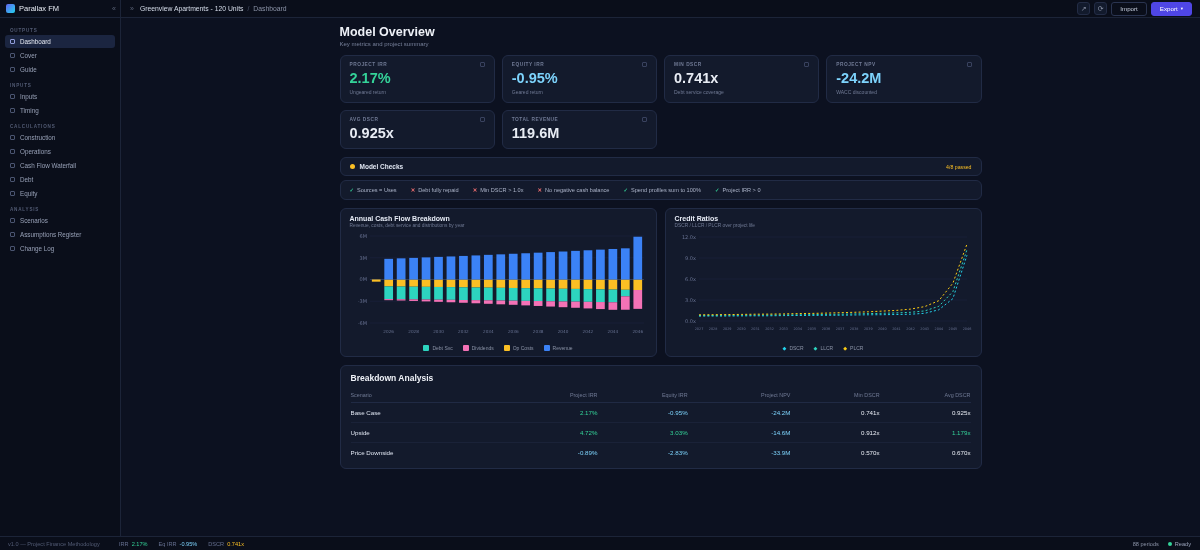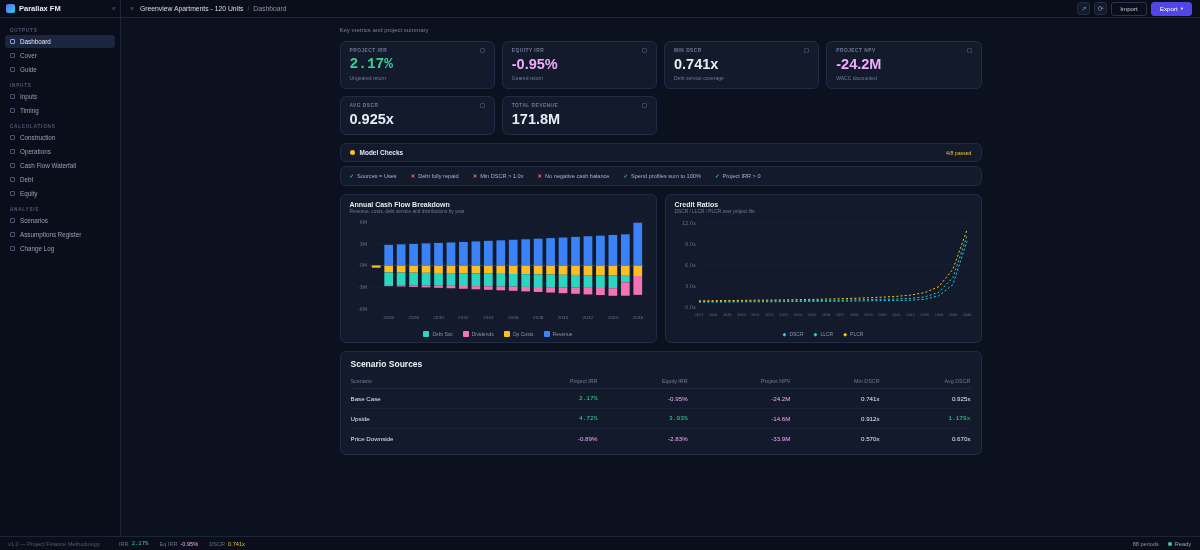--- a/index.html
+++ b/index.html
@@ -11,21 +11,21 @@
     font-family:"Liberation Sans", sans-serif;
   }
   
   .topbar {
     position:absolute; top:0; left:0; right:0; height:18px;
     background:#0a0e1a; border-bottom:1px solid #1c2438;
     display:flex; align-items:center;
   }
   .brand { width:121px; flex:none; height:100%; display:flex; align-items:center; gap:4px; padding:0 4px 0 6px; border-right:1px solid #1c2438; }
   .logo { width:9px; height:9px; border-radius:2px; background:linear-gradient(135deg,#6366f1,#22d3ee); flex:none; }
-  .brand-name { font-size:7.5px; font-weight:bold; color:#e8ecf4; white-space:nowrap; }
+  .brand-name { font-size:7.5px; font-weight:normal; color:#e8ecf4; white-space:nowrap; }
   .collapse { margin-left:auto; color:#5b6478; font-size:7px; cursor:pointer; }
   .breadcrumb { display:flex; align-items:center; gap:4px; margin-left:9px; font-size:6.8px; white-space:nowrap; }
   .bc-toggle { color:#5b6478; font-size:7px; cursor:pointer; margin-right:2px; }
   .bc-project { color:#d7deeb; cursor:pointer; }
   .bc-sep { color:#4a5268; }
   .bc-page { color:#8b93a7; }
   .topbar-actions { margin-left:auto; display:flex; align-items:center; gap:4px; padding-right:8px; }
   .icon-btn { width:13px; height:13px; display:flex; align-items:center; justify-content:center;
     border:1px solid #232c45; border-radius:3px; background:#121a2c; color:#8b93a7; font-size:7px; cursor:pointer; }
   .btn { font-family:inherit; font-size:6.2px; border-radius:3px; padding:2.5px 8px; cursor:pointer; }
@@ -50,21 +50,21 @@
   .page-subtitle { font-size:6px; color:#77809a; margin:2px 0 8px; }
   .card { background:#131a2c; border:1px solid #212b45; border-radius:6px; }
   
   .kpi-grid { display:grid; grid-template-columns:repeat(4,1fr); gap:7px; margin-bottom:8px; }
   .kpi { padding:6px 9px 7px; }
   .kpi-label-row { display:flex; align-items:center; }
   .kpi-label { font-size:4.8px; letter-spacing:0.5px; color:#707a95; font-weight:bold; }
   .kpi-mini-icon { width:5px; height:5px; border:1px solid #39425f; border-radius:1px; margin-left:auto; }
   .kpi-value { font-size:14.5px; font-weight:bold; margin-top:3px; }
   .kpi-sub { font-size:5px; color:#707a95; margin-top:3px; }
-  .tone-pos { color:#34d399;font-family:Liberation Mono, monospace; } .tone-neg { color:#f0abfc; }
+  .tone-pos { color:#34d399; } .tone-neg { color:#7dd3fc; }
   .tone-warn { color:#fbbf24; } .tone-neutral { color:#e8ecf4; }
   
   .checks-head { display:flex; align-items:center; gap:5px; padding:5px 9px; margin-bottom:4px; }
   .status-dot { width:5px; height:5px; border-radius:50%; background:#fbbf24; flex:none; }
   .checks-title { font-size:6.5px; font-weight:bold; color:#dfe5f1; }
   .checks-badge { margin-left:auto; font-size:5.2px; color:#fbbf24; }
   .checks-items { display:flex; flex-wrap:wrap; gap:4px 14px; padding:6px 9px; margin-bottom:8px; }
   .check-item { display:flex; align-items:center; gap:3px; font-size:5.6px; color:#aab2c7; }
   .check-icon { font-size:5.4px; font-weight:bold; }
   .check-icon.pass { color:#34d399; } .check-icon.fail { color:#f87171; }
@@ -188,20 +188,21 @@
       </div>
       <div class="sb-item">
         <span class="sb-icon"></span>
         <span>Change Log</span>
       </div>
     </nav>
 </aside>
 
 <main class="main">
   <div class="content">
+    <h1 class="page-title">Model Overview</h1>
     <p class="page-subtitle">Key metrics and project summary</p>
 
     <div class="kpi-grid" id="kpiGrid">
         <div class="card kpi">
           <div class="kpi-label-row">
             <span class="kpi-label">PROJECT IRR</span>
             <span class="kpi-mini-icon"></span>
           </div>
           <div class="kpi-value tone-pos">2.17%</div>
           <div class="kpi-sub">Ungeared return</div>
@@ -235,21 +236,21 @@
             <span class="kpi-label">AVG DSCR</span>
             <span class="kpi-mini-icon"></span>
           </div>
           <div class="kpi-value tone-neutral">0.925x</div>
         </div>
         <div class="card kpi">
           <div class="kpi-label-row">
             <span class="kpi-label">TOTAL REVENUE</span>
             <span class="kpi-mini-icon"></span>
           </div>
-          <div class="kpi-value tone-neutral">171.8M</div>
+          <div class="kpi-value tone-neutral">119.6M</div>
         </div>
       </div>
 
     <section>
       <div class="card checks-head">
         <span class="status-dot"></span>
         <span class="checks-title">Model Checks</span>
         <span class="checks-badge">4/8 passed</span>
       </div>
       <div class="card checks-items" id="checksItems">
@@ -459,21 +460,21 @@
             </span>
             <span class="legend-item">
               <span class="swatch-diamond" style="color: rgb(250, 204, 21);">◆</span>
               <span>PLCR</span>
             </span>
           </div>
       </section>
     </div>
 
     <section class="card table-card">
-      <h3 class="table-title">Scenario Sources</h3>
+      <h3 class="table-title">Breakdown Analysis</h3>
       <table>
         <thead>
             <tr id="tableHeadRow">
               <th>Scenario</th>
               <th>Project IRR</th>
               <th>Equity IRR</th>
               <th>Project NPV</th>
               <th>Min DSCR</th>
               <th>Avg DSCR</th>
             </tr>

